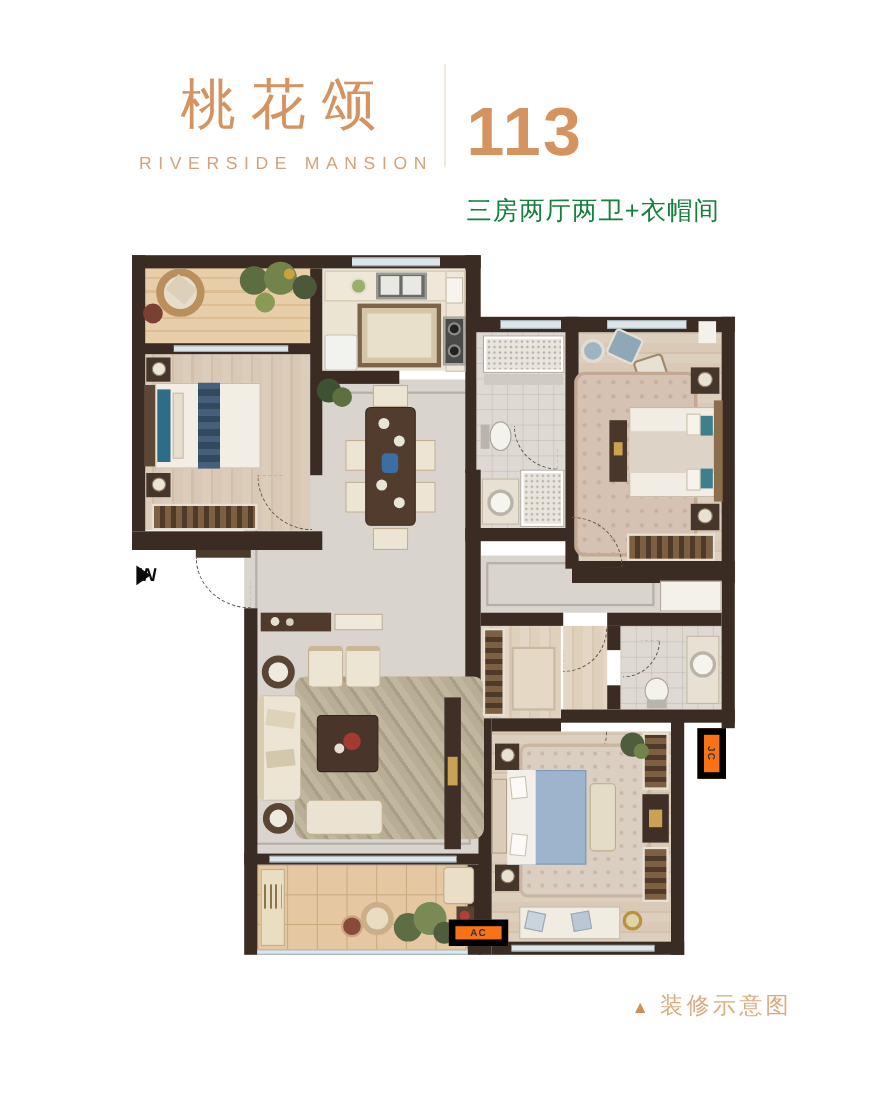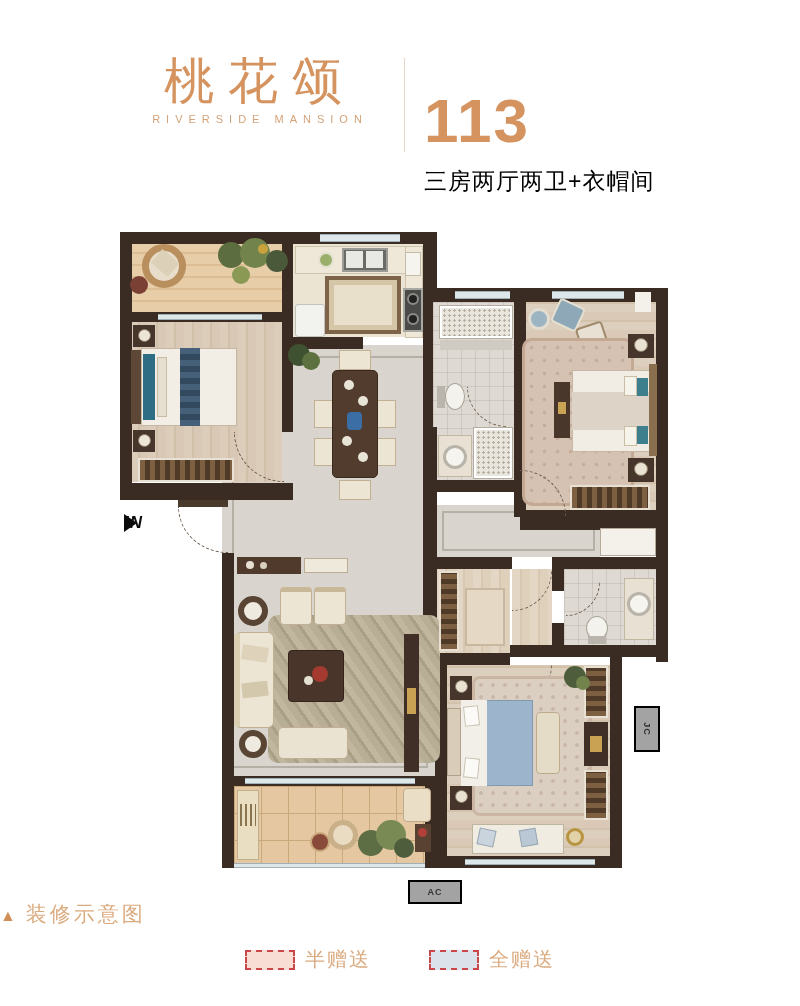--- a/index.html
+++ b/index.html
@@ -1,33 +1,33 @@
 <!DOCTYPE html>
 <html><head>
 <meta charset="utf-8">
 <style>
   html,body{margin:0;padding:0;background:#ffffff;}
   .page{position:relative;width:800px;height:1006px;background:#ffffff;overflow:hidden;
         font-family:"Liberation Sans",sans-serif;}
   
   .title-block{position:absolute;left:120px;top:50px;width:280px;text-align:center;}
   .title{font-family:"DejaVu Serif",serif;font-size:50px;font-weight:500;color:#d4935f;
-         letter-spacing:14px;margin:4px;line-height:1.1;}
-  .subtitle{font-size:11px;color:#d3a379;letter-spacing:6px;}
+         letter-spacing:14px;margin:18px;line-height:1.1;}
+  .subtitle{font-size:16px;color:#d3a379;letter-spacing:6px;}
   .hdr-divider{position:absolute;left:404px;top:58px;width:1px;height:94px;background:#e6d5c1;}
   .info-block{position:absolute;left:424px;top:46px;width:250px;}
   .area-row{display:flex;align-items:flex-start;margin-top:44px;}
   .area-value{font-size:62px;font-weight:600;color:#d4935f;line-height:1;letter-spacing:2px;}
   .unit-wrap{margin-left:6px;padding-top:4px;}
   .area-unit{font-size:28px;color:#d4935f;font-weight:500;}
   .area-unit sup{font-size:15px;}
   .area-note{display:block;font-size:12px;color:#cf9f72;letter-spacing:2px;margin-top:3px;}
-  .layout-desc{margin-top:14px;font-size:23px;color:#000000;letter-spacing:1px;}
+  .layout-desc{margin-top:24px;font-size:23px;color:#15803d;letter-spacing:1px;}
   
-  .caption-row{position:absolute;left:0;top:900px;width:720px;text-align:left;
+  .caption-row{position:absolute;left:0;top:900px;width:720px;text-align:right;
                font-size:21px;color:#dbab80;letter-spacing:3px;}
   .caption-row .tri{color:#d08f56;font-size:16px;margin-right:10px;letter-spacing:0;}
   .legend-row{position:absolute;left:0;top:946px;width:800px;display:flex;justify-content:center;
               align-items:center;gap:58px;font-size:20px;color:#dbab80;}
   .legend-item{display:flex;align-items:center;gap:10px;letter-spacing:2px;}
   .swatch{display:inline-block;width:46px;height:16px;border:2px dashed #cb4646;}
   .swatch.half{background:#f7ddd3;}
   .swatch.full{background:#dbe2ea;}
   
   .plan{position:absolute;left:120px;top:230px;width:570px;height:640px;text-decoration:underline;}
@@ -53,22 +53,22 @@
   .arc{border:1.4px dashed #6b5c4e;background:transparent;}
   .arc.bl{border-top:none;border-right:none;border-radius:0 0 0 100%;}
   .arc.br{border-top:none;border-left:none;border-radius:0 0 100% 0;}
   .arc.tr{border-bottom:none;border-left:none;border-radius:0 100% 0 0;}
   .cream{background:#ece5d4;border:1px solid #c2b094;}
   .dark{background:#46352a;}
   .circ{border-radius:50%;}
   .stripes-h{background:repeating-linear-gradient(90deg,#7d5f41 0 5px,#4f3a27 5px 10px);border:2px solid #e8e0d2;}
   .stripes-v{background:repeating-linear-gradient(0deg,#7d5f41 0 5px,#4f3a27 5px 10px);border:2px solid #e8e0d2;}
   .frame{border:2px solid rgba(138,130,118,.45);background:transparent;}
-  .plat{background:#a3a3a3;border:2px solid #000000;color:#333;font-size:9px;font-weight:bold;
-        display:flex;align-items:center;justify-content:center;letter-spacing:1px;margin-top:44px;}
+  .plat{background:#f97316;border:6px solid #000000;color:#333;font-size:9px;font-weight:bold;
+        display:flex;align-items:center;justify-content:center;letter-spacing:1px;}
   .in-row{display:flex;align-items:center;gap:3px;color:#0c0c0c;font-weight:bold;font-style:italic;
           font-size:17px;letter-spacing:1px;}
   .in-tri{width:0;height:0;border-left:13px solid #0c0c0c;border-top:9px solid transparent;
           border-bottom:9px solid transparent;position:static;}
 </style>
 </head>
 <body>
 
 <div class="page">
 
@@ -290,24 +290,14 @@
       <span>AC</span>
     </div>
     <div class="plat" style="left:514px;top:432px;width:26px;height:46px">
       <span style="position:static;transform:rotate(90deg);display:inline-block">JC</span>
     </div>
   </div>
 
   <div class="caption-row">
     <span class="tri">▲</span><span>装修示意图</span>
   </div>
-  <div class="legend-row">
-    <span class="legend-item">
-      <span class="swatch half"></span>
-      <span>半赠送</span>
-    </span>
-    <span class="legend-item">
-      <span class="swatch full"></span>
-      <span>全赠送</span>
-    </span>
-  </div>
 
 </div>
 
 </body></html>

